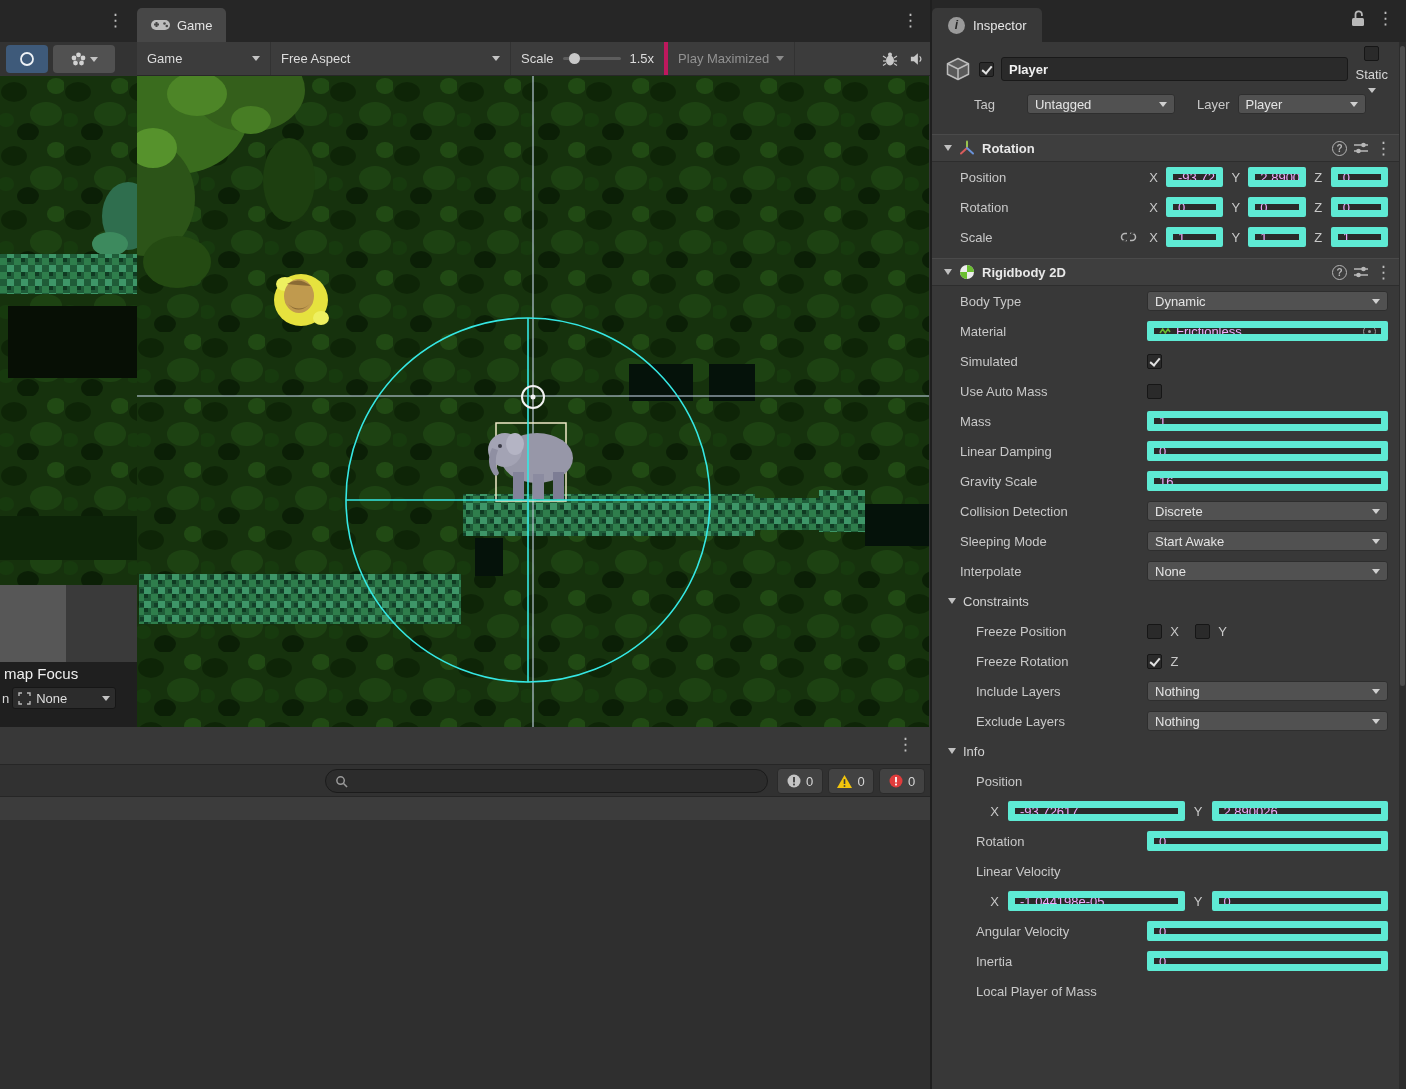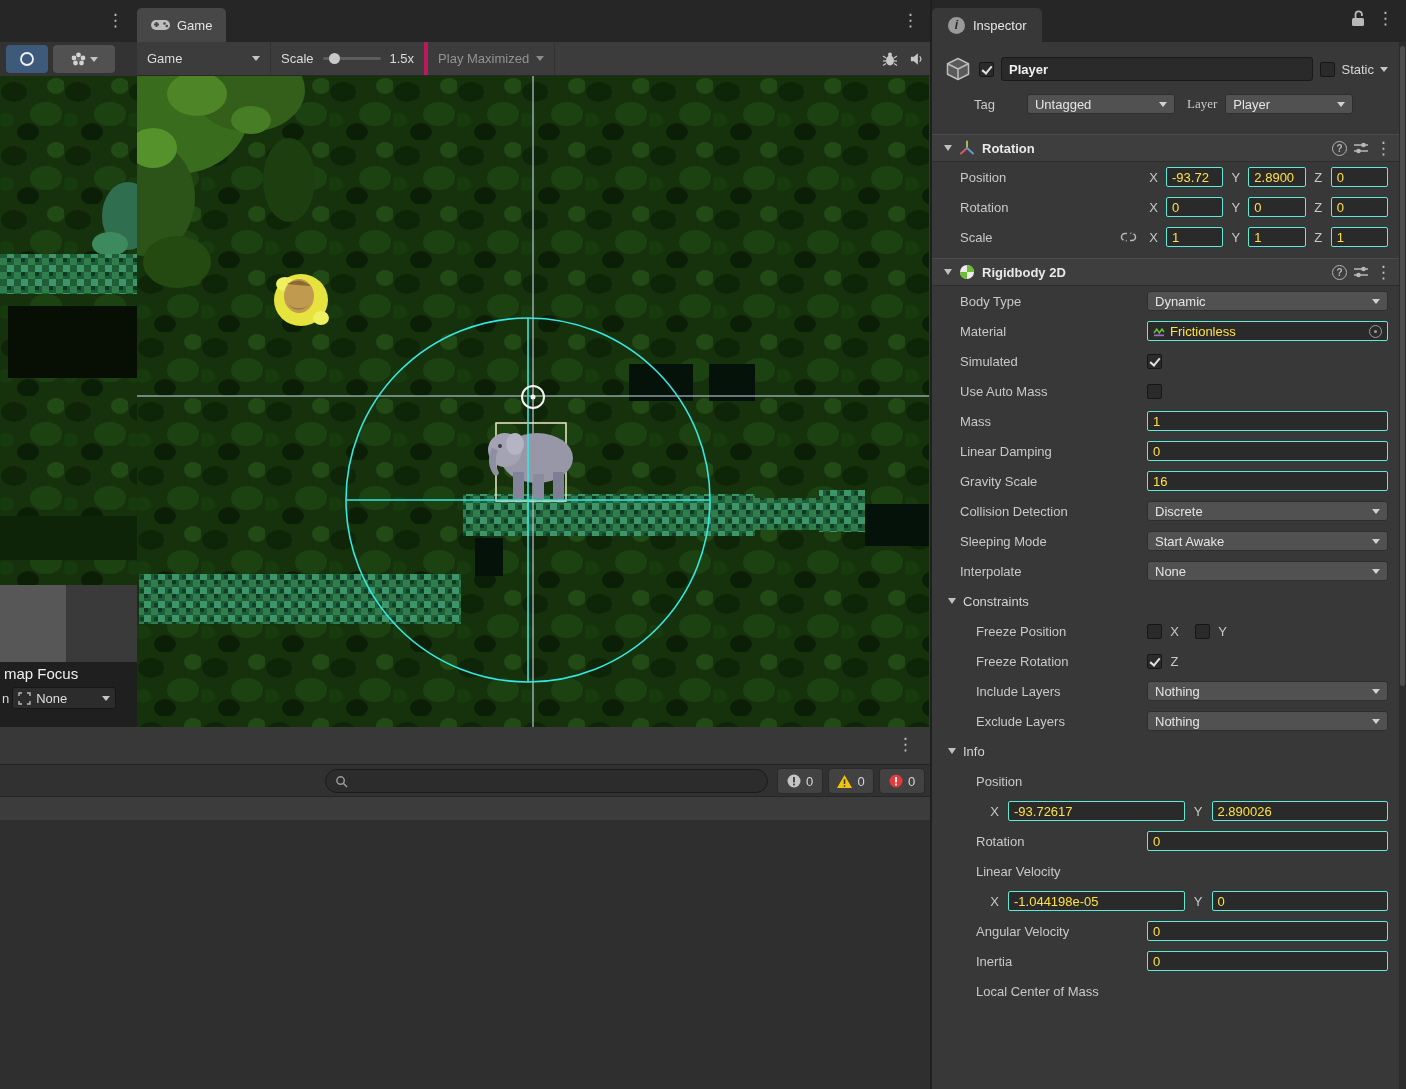--- a/index.html
+++ b/index.html
@@ -77,39 +77,39 @@
   .circle-i {
     width:17px; height:17px; border-radius:50%; background:#9a9a9a; color:#262626;
     font-size:12px; font-weight:bold; display:flex; align-items:center; justify-content:center; font-style:italic;
   }
   .go-block { padding:10px 18px 10px 12px; }
   .go-row1 { display:flex; align-items:center; gap:7px; height:34px; }
   .name-field {
     flex:1; height:24px; background:#2a2a2a; border:1px solid #191919; border-radius:3px;
     display:flex; align-items:center; padding:0 7px; color:#f0f0f0; font-weight:bold;
   }
-  .static-grp { display:flex; align-items:center; gap:6px; color:#d6d6d6; }
+  .static-grp { display:flex; align-items:center; gap:6px; color:#d6d6d6;flex-direction:column; }
   .go-row2 { display:flex; align-items:center; gap:8px; height:28px; padding-left:30px; margin-top:4px; color:#c9c9c9; }
   .comp { margin-top:6px; }
   .comp-header {
     height:28px; background:#3e3e3e; border-top:1px solid #4a4a4a; border-bottom:1px solid #2d2d2d;
     display:flex; align-items:center; gap:7px; padding:0 14px 0 12px;
   }
   .comp-title { font-weight:bold; color:#e8e8e8; flex:1; }
   .fold-tri { width:0; height:0; border-left:4.5px solid transparent; border-right:4.5px solid transparent; border-top:6px solid #c0c0c0; flex:0 0 auto; }
   .help-circ {
     width:15px; height:15px; border-radius:50%; border:1.5px solid #b4b4b4; color:#b4b4b4;
     font-size:10px; font-weight:bold; display:flex; align-items:center; justify-content:center;
   }
   .row { display:flex; align-items:center; height:30px; padding:0 18px 0 28px; gap:4px; }
   .lbl { width:183px; flex:0 0 auto; color:#c8c8c8; white-space:nowrap; overflow:hidden; display:flex; align-items:center; }
   .val { flex:1; display:flex; align-items:center; gap:6px; min-width:0; }
   .field {
-    flex:1; min-width:0; height:20px; background:#2a2a2a; border:1px solid #5eead4; border-radius:2px;
-    padding:0 5px; display:flex; align-items:center; gap:5px; color:#fde047; white-space:nowrap; overflow:hidden;
+    flex:1; min-width:0; height:20px; background:#2a2a2a; border:7px solid #5eead4; border-radius:2px;
+    padding:0 5px; display:flex; align-items:center; gap:5px; color:#f0abfc; white-space:nowrap; overflow:hidden;
   }
   .dropdown {
     flex:1; min-width:0; height:20px; background:#515151; border:1px solid #2e2e2e; border-radius:3px;
     padding:0 7px; display:flex; align-items:center; color:#e4e4e4; white-space:nowrap; overflow:hidden;
   }
   .dropdown .dd-tri { margin-left:auto; border-top-color:#d0d0d0; }
   .axis { width:13px; flex:0 0 auto; text-align:center; color:#c8c8c8; }
   .checkbox { width:15px; height:15px; flex:0 0 auto; background:#2a2a2a; border:1px solid #161616; border-radius:2px; position:relative; }
   .checkbox.checked::after {
     content:""; position:absolute; left:4px; top:1px; width:4px; height:8px;
@@ -208,20 +208,24 @@
           <span>None</span>
           <span class="dd-tri" style="margin-left:auto;"></span>
         </div>
       </div>
     </div>
   </div>
 
   <div class="game-toolbar">
     <div class="gt-item" style="width:134px;">
       <span>Game</span>
+      <span class="dd-tri" style="margin-left:auto;"></span>
+    </div>
+    <div class="gt-item" style="width:240px;">
+      <span>Free Aspect</span>
       <span class="dd-tri" style="margin-left:auto;"></span>
     </div>
     <div class="gt-item gt-plain" style="gap:9px;">
       <span>Scale</span>
       <span class="slider-track">
           <span class="slider-knob"></span>
         </span>
       <span>1.5x</span>
     </div>
     <div class="gt-item" style="border-left:4px solid #be185d;">
@@ -399,21 +403,21 @@
           <span>Static</span>
           <span class="dd-tri"></span>
         </div>
       </div>
       <div class="go-row2">
         <span>Tag</span>
         <div class="dropdown" style="max-width:148px;margin-left:24px;">
           <span>Untagged</span>
             <span class="dd-tri"></span>
         </div>
-        <span style="margin-left:4px;font-family:Liberation Serif, serif;">Layer</span>
+        <span style="margin-left:14px;">Layer</span>
         <div class="dropdown" style="max-width:128px;">
           <span>Player</span>
             <span class="dd-tri"></span>
         </div>
       </div>
     </div>
 
     <div class="comp">
       <div class="comp-header">
         <span class="fold-tri"></span>
@@ -693,21 +697,21 @@
       </div>
       <div class="row ind1">
         <span class="lbl">Inertia</span>
         <span class="val">
             <span class="field">
               <span>0</span>
             </span>
           </span>
       </div>
       <div class="row ind1">
-        <span class="lbl" style="width:auto;">Local Center of Mass</span>
+        <span class="lbl" style="width:auto;">Local Player of Mass</span>
       </div>
     </div>
 
     <div class="scrollbar">
         <span class="scroll-thumb"></span>
       </div>
   </div>
 
 </div>
 

